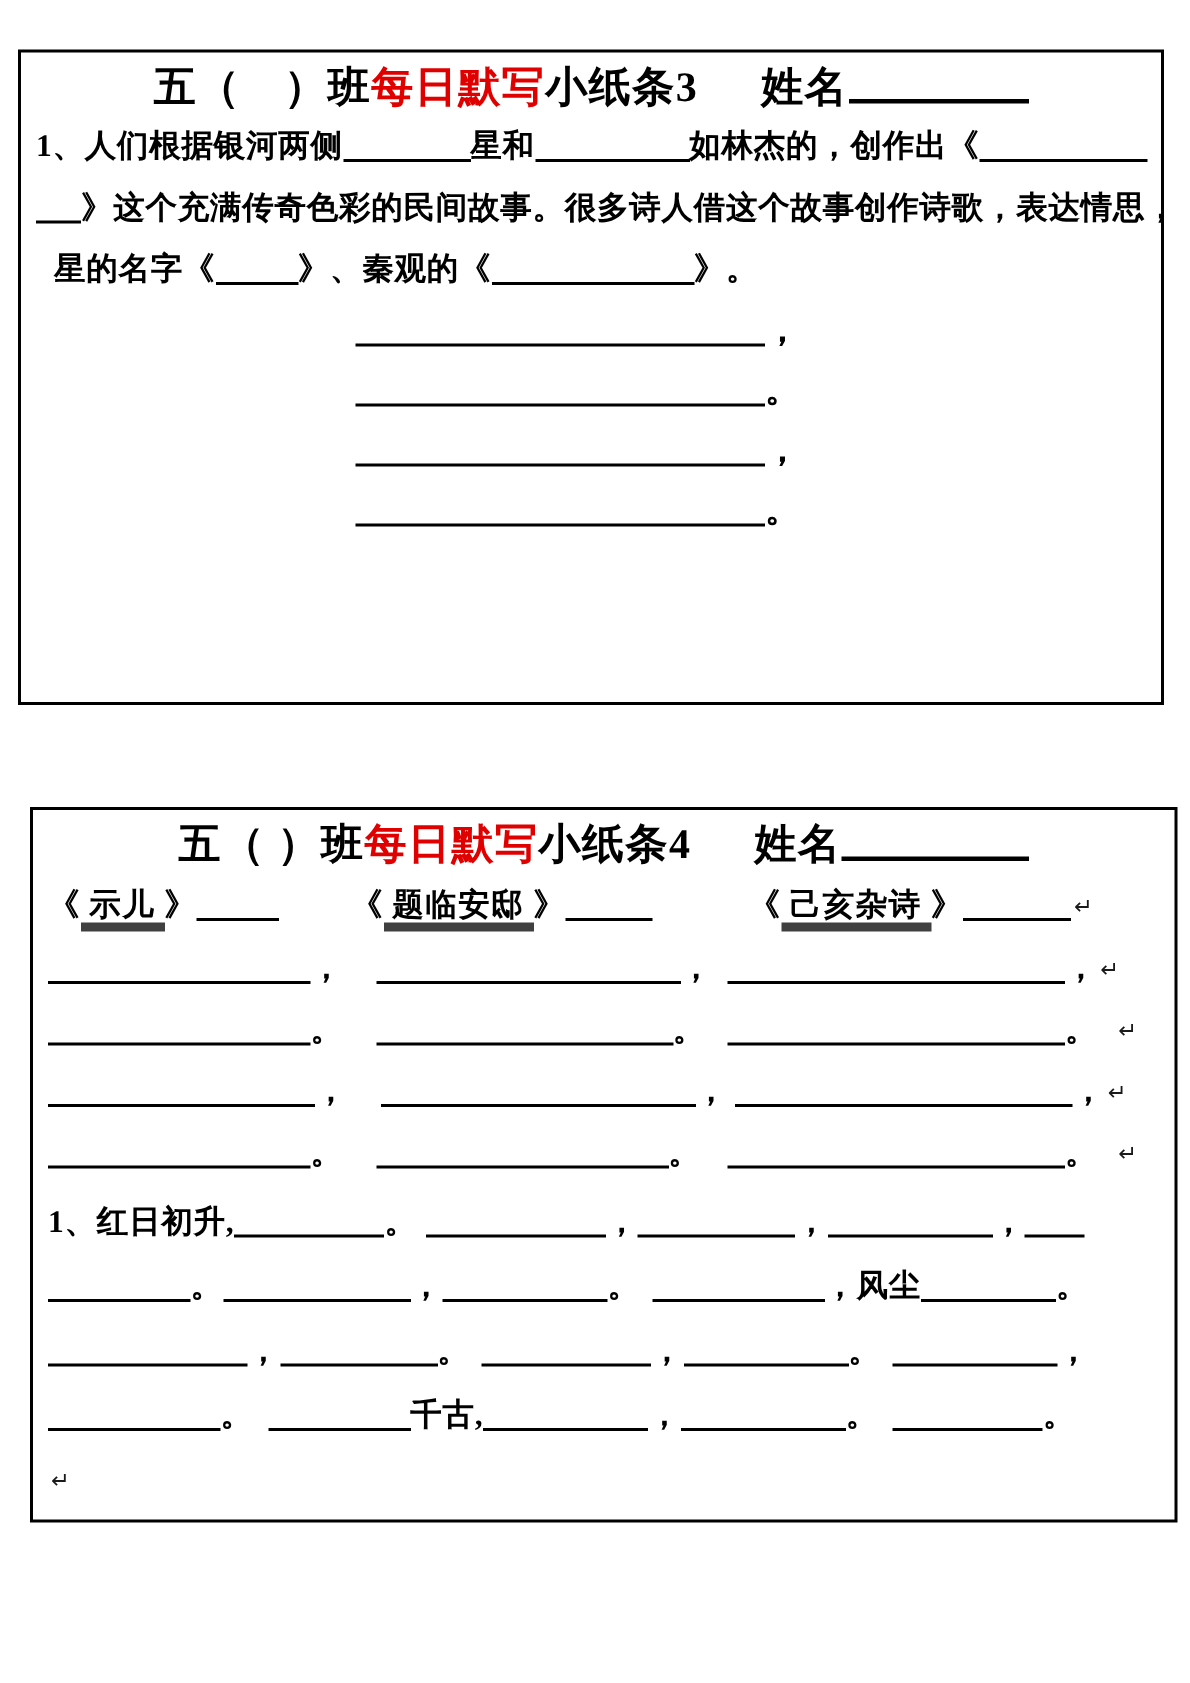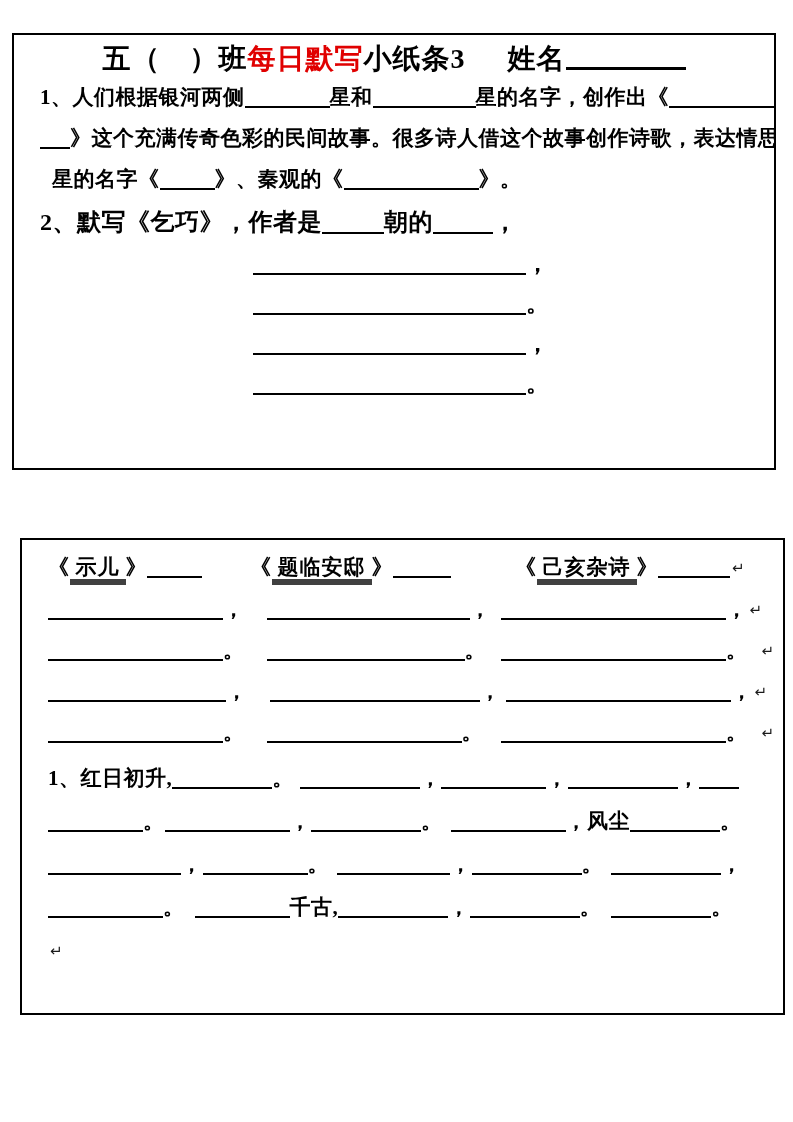--- a/index.html
+++ b/index.html
@@ -3,21 +3,21 @@
 <meta charset="utf-8">
 <style>
   html,body{margin:0;padding:0;}
   body{
     width:793px;height:1122px;background:#ffffff;position:relative;
     font-family:"Liberation Serif","DejaVu Serif",serif;
     font-weight:bold;color:#000;overflow:hidden;
   }
   .card{
     position:absolute;background:#fff;border:2px solid #000;
-    box-sizing:border-box;padding:6px 26px;overflow:hidden;
+    box-sizing:border-box;padding:6px 10px;overflow:hidden;
   }
   #card1{left:12px;top:33px;width:764px;height:437px;}
   #card2{left:20px;top:538px;width:765px;height:477px;}
   .title{
     text-align:center;font-size:28px;line-height:36px;white-space:nowrap;
     letter-spacing:1px;
   }
   .red{color:#e00000;}
   .namegrp{margin-left:42px;}
   .nameblank{
@@ -48,32 +48,34 @@
   #card2 .essay-first{margin-top:4px;}
 </style>
 </head>
 <body>
 
 <div class="card" id="card1">
   <div class="title">
     <span>五（　）班</span><span class="red" style="color: rgb(224, 0, 0);">每日默写</span><span>小纸条3</span><span class="namegrp">姓名</span><span class="nameblank" style="width: 120px;"></span>
   </div>
   <div>
-      <div class="line"><span class="txt">1、人们根据银河两侧</span><span class="blank" style="width: 85px;"></span><span class="txt">星和</span><span class="blank" style="width: 103px;"></span><span class="txt">星的名字，创作出《</span><span class="blank" style="width: 112px;"></span></div>
+      <div class="line"><span class="txt">1、人们根据银河两侧</span><span class="blank" style="width: 85px;"></span><span class="txt">星和</span><span class="blank" style="width: 103px;"></span><span class="txt">如林杰的，创作出《</span><span class="blank" style="width: 112px;"></span></div>
       <div class="line"><span class="blank" style="width: 30px;"></span><span class="txt">》这个充满传奇色彩的民间故事。很多诗人借这个故事创作诗歌，表达情思，</span></div>
       <div class="line indent"><span class="txt">星的名字《</span><span class="blank" style="width: 55px;"></span><span class="txt">》、秦观的《</span><span class="blank" style="width: 135px;"></span><span class="txt">》。</span></div>
-      <div class="line lg"><span class="txt">2、默写《乞巧》，作者是</span><span class="blank" style="width: 62px;"></span><span class="txt">朝的</span><span class="blank" style="width: 60px;"></span><span class="txt">，</span></div>
       <div class="line answers"><span class="gap" style="width: 213px;"></span><span class="blank" style="width: 273px;"></span><span class="txt">，</span></div>
       <div class="line answers"><span class="gap" style="width: 213px;"></span><span class="blank" style="width: 273px;"></span><span class="txt">。</span></div>
       <div class="line answers"><span class="gap" style="width: 213px;"></span><span class="blank" style="width: 273px;"></span><span class="txt">，</span></div>
       <div class="line answers"><span class="gap" style="width: 213px;"></span><span class="blank" style="width: 273px;"></span><span class="txt">。</span></div>
     </div>
 </div>
 
 <div class="card" id="card2">
+  <div class="title">
+    <span>五（ ）班</span><span class="red" style="color: rgb(224, 0, 0);">每日默写</span><span>小纸条4</span><span class="namegrp">姓名</span><span class="nameblank" style="width: 125px;"></span>
+  </div>
   <div>
       <div class="line poemrow"><span class="txt">《</span><span class="utxt">示儿</span><span class="txt">》</span><span class="blank" style="width: 55px;"></span><span class="gap" style="width: 48px;"></span><span class="txt">《</span><span class="utxt">题临安邸</span><span class="txt">》</span><span class="blank" style="width: 58px;"></span><span class="gap" style="width: 64px;"></span><span class="txt">《</span><span class="utxt">己亥杂诗</span><span class="txt">》</span><span class="blank" style="width: 72px;"></span><span class="ret">↵</span></div>
       <div class="line grid"><span class="blank" style="width: 175px;"></span><span class="txt">，</span><span class="gap" style="width: 22px;"></span><span class="blank" style="width: 203px;"></span><span class="txt">，</span><span class="gap" style="width: 10px;"></span><span class="blank" style="width: 225px;"></span><span class="txt">，</span><span class="ret">↵</span></div>
       <div class="line grid"><span class="blank" style="width: 175px;"></span><span class="txt">。</span><span class="gap" style="width: 22px;"></span><span class="blank" style="width: 198px;"></span><span class="txt">。</span><span class="gap" style="width: 15px;"></span><span class="blank" style="width: 225px;"></span><span class="txt">。</span><span class="gap" style="width: 12px;"></span><span class="ret">↵</span></div>
       <div class="line grid"><span class="blank" style="width: 178px;"></span><span class="txt">，</span><span class="gap" style="width: 22px;"></span><span class="blank" style="width: 210px;"></span><span class="txt">，</span><span class="gap" style="width: 5px;"></span><span class="blank" style="width: 225px;"></span><span class="txt">，</span><span class="ret">↵</span></div>
       <div class="line grid"><span class="blank" style="width: 175px;"></span><span class="txt">。</span><span class="gap" style="width: 22px;"></span><span class="blank" style="width: 195px;"></span><span class="txt">。</span><span class="gap" style="width: 18px;"></span><span class="blank" style="width: 225px;"></span><span class="txt">。</span><span class="gap" style="width: 12px;"></span><span class="ret">↵</span></div>
       <div class="line essay essay-first"><span class="txt">1、红日初升,</span><span class="blank" style="width: 100px;"></span><span class="txt">。</span><span class="gap" style="width: 6px;"></span><span class="blank" style="width: 120px;"></span><span class="txt">，</span><span class="blank" style="width: 105px;"></span><span class="txt">，</span><span class="blank" style="width: 110px;"></span><span class="txt">，</span><span class="blank" style="width: 40px;"></span></div>
       <div class="line essay"><span class="blank" style="width: 95px;"></span><span class="txt">。</span><span class="blank" style="width: 125px;"></span><span class="txt">，</span><span class="blank" style="width: 110px;"></span><span class="txt">。</span><span class="gap" style="width: 8px;"></span><span class="blank" style="width: 115px;"></span><span class="txt">，风尘</span><span class="blank" style="width: 90px;"></span><span class="txt">。</span></div>
       <div class="line essay"><span class="blank" style="width: 133px;"></span><span class="txt">，</span><span class="blank" style="width: 105px;"></span><span class="txt">。</span><span class="gap" style="width: 8px;"></span><span class="blank" style="width: 113px;"></span><span class="txt">，</span><span class="blank" style="width: 110px;"></span><span class="txt">。</span><span class="gap" style="width: 8px;"></span><span class="blank" style="width: 110px;"></span><span class="txt">，</span></div>
       <div class="line essay"><span class="blank" style="width: 115px;"></span><span class="txt">。</span><span class="gap" style="width: 10px;"></span><span class="blank" style="width: 95px;"></span><span class="txt">千古,</span><span class="blank" style="width: 110px;"></span><span class="txt">，</span><span class="blank" style="width: 110px;"></span><span class="txt">。</span><span class="gap" style="width: 10px;"></span><span class="blank" style="width: 100px;"></span><span class="txt">。</span></div>

